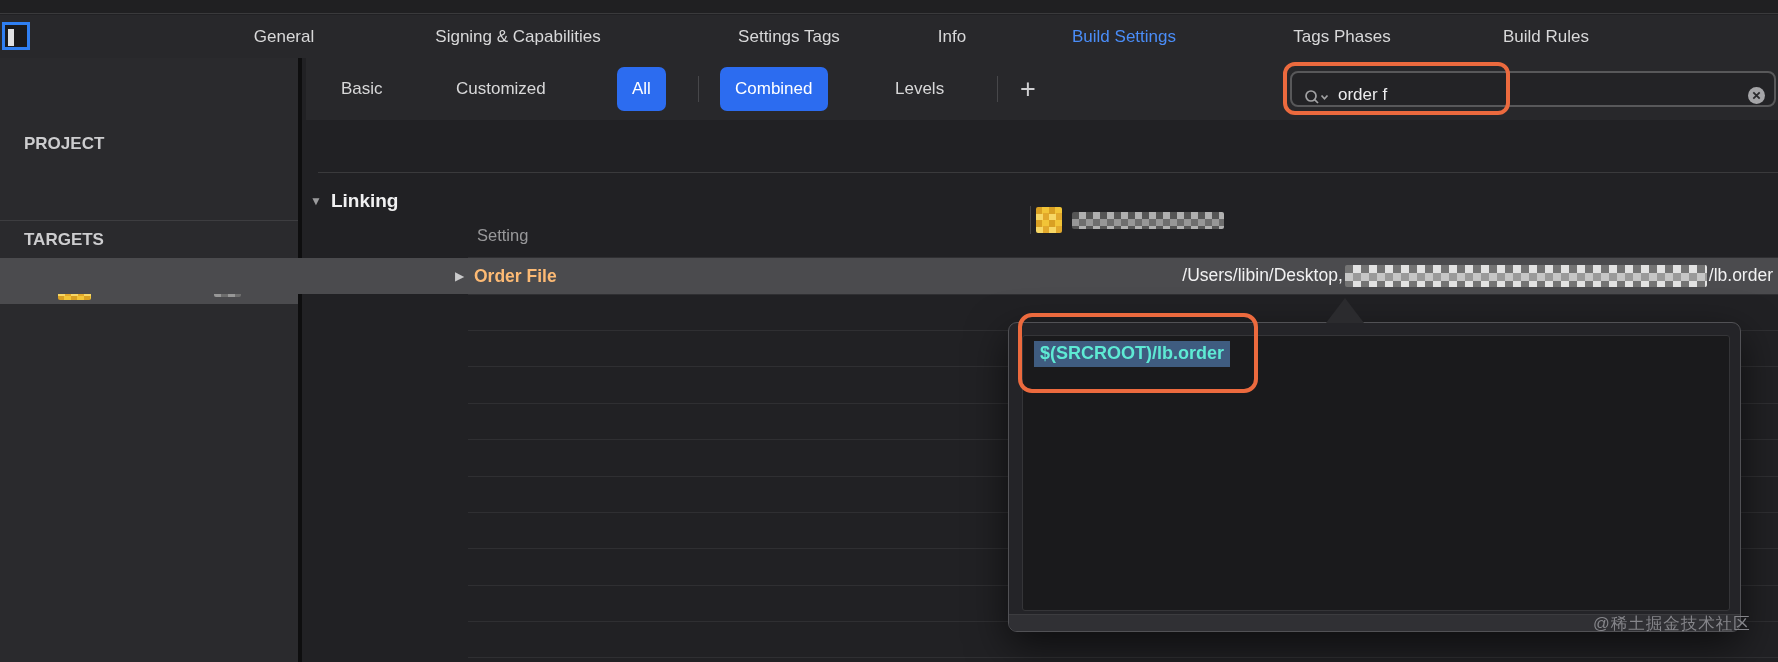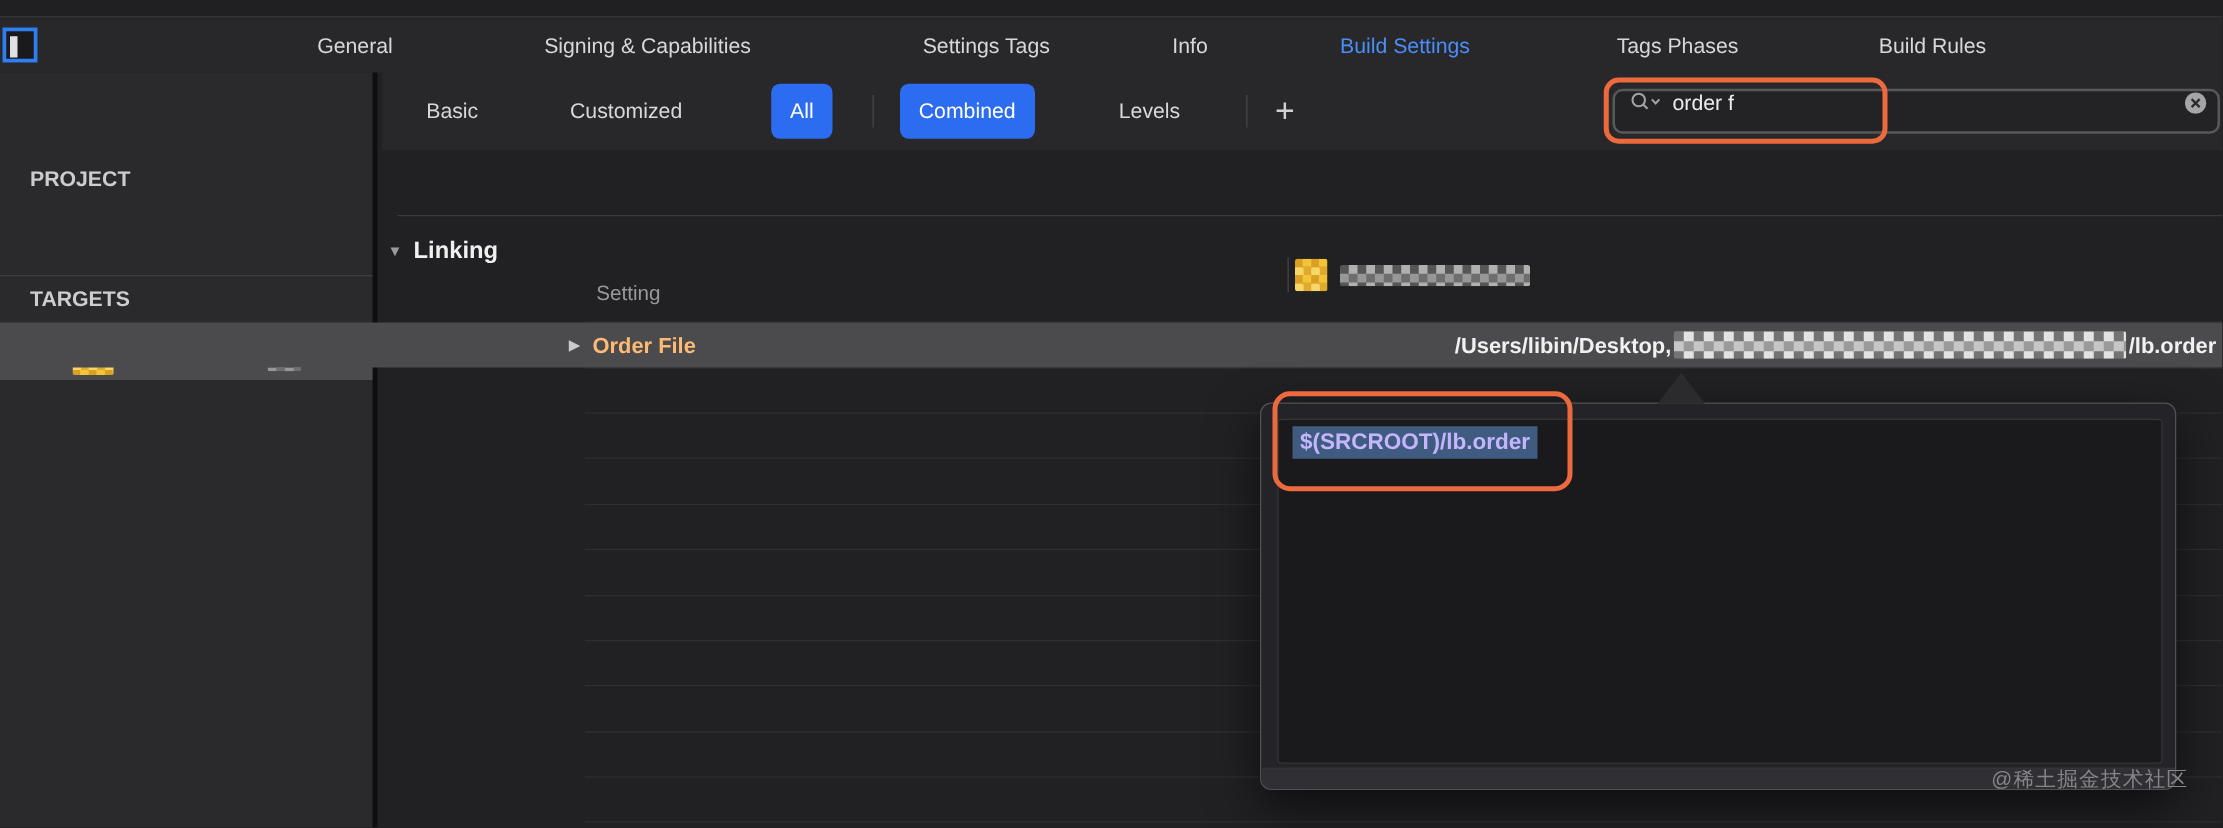--- a/index.html
+++ b/index.html
@@ -47,54 +47,54 @@
   
   .filter-bar { position:absolute; left:306px; top:58px; right:0; height:62px; background:#28282b; }
   .fitem { position:absolute; top:50%; transform:translateY(-50%);
     font-size:17px; color:#d8d8d9; white-space:nowrap; cursor:default; }
   .pill { background:#2c6cf0; color:#fff; border-radius:7px; padding:12px 15px; }
   .vdiv { position:absolute; top:18px; width:1px; height:26px; background:#47474a; }
   .plus { font-size:27px; font-weight:300; color:#d0d0d2; }
 
   .search-field { position:absolute; left:984px; top:13px; width:486px; height:36px;
     background:#232326; border:2px solid #58585a; border-radius:8px;
-    display:flex; align-items:flex-start; padding:0 8px 0 12px; }
+    display:flex; align-items:flex-end; padding:0 8px 0 12px; }
   .search-field input { flex:1; background:transparent; border:none; outline:none;
     color:#ececee; font-size:17px; font-family:"Liberation Sans", sans-serif; margin-left:8px; }
 
   
   .main { position:absolute; left:306px; top:120px; right:0; bottom:0; background:#212124; }
   .section-line { position:absolute; left:318px; top:172px; right:0; height:1px; background:#3a3a3c; }
   .linking-hd { position:absolute; left:310px; top:188px; height:26px;
     display:flex; align-items:center; gap:9px; }
   .linking-hd .tri { font-size:12px; color:#9b9b9d; }
   .linking-hd .txt { font-size:19px; font-weight:bold; color:#f0f0f1; }
   .setting-col { position:absolute; left:477px; top:226px; font-size:16.5px; color:#98989a; }
   .col-tick { position:absolute; left:1030px; top:206px; width:1px; height:28px; background:#454548; }
 
   .of-row { position:absolute; left:0; top:258px; right:0; height:36px; background:#4b4b4e;
     display:flex; align-items:center; }
   .of-disc { position:absolute; left:455px; font-size:12px; color:#cacacb; }
   .of-label { position:absolute; left:474px; font-size:17.5px; font-weight:bold; color:#fdba74; }
-  .of-value { position:absolute; right:5px; display:flex; align-items:center;
-    font-size:17.5px; font-weight:bold; color:#f1f1f2; white-space:nowrap; }
+  .of-value { position:absolute; right:5px; display:flex; 
+    font-size:17.5px; font-weight:normal; color:#f1f1f2; white-space:nowrap; }
 
   .row-sep { position:absolute; left:468px; right:0; height:1px; background:#2f2f32; }
 
   
   .popover { position:absolute; left:1008px; top:322px; width:733px; height:310px;
     background:#242428; border:1.5px solid #515155; border-radius:9px;
     box-shadow:0 14px 40px rgba(0,0,0,.6); z-index:5; }
   .pop-arrow { position:absolute; left:1326px; top:298px; width:0; height:0; z-index:6;
     border-left:19px solid transparent; border-right:19px solid transparent;
     border-bottom:25px solid #2b2b2e; }
   .pop-editor { position:absolute; left:13px; top:12px; right:10px; bottom:20px;
     background:#1a1a1c; border:1px solid #353538; border-radius:3px; }
   .pop-selected { position:absolute; left:11px; top:5px; padding:2px 6px 3px 6px;
-    background:#3f5c80; color:#c4b5fd; font-size:18px; font-weight:bold; white-space:nowrap; }
+    background:#3f5c80; color:#5eead4; font-size:18px; font-weight:bold; white-space:nowrap; }
   .pop-footer { position:absolute; left:0; right:0; bottom:0; height:17px;
     background:#303034; border-top:1px solid #3c3c3f; border-radius:0 0 8px 8px; }
 
   
   .annotation { position:absolute; border:4.5px solid #ec6a3e; border-radius:12px; z-index:10; }
   .ann-search { left:1283px; top:62px; width:227px; height:53px; }
   .ann-value  { left:1018px; top:313px; width:240px; height:80px; border-radius:14px; }
 
   .watermark { position:absolute; left:1593px; top:613px; font-size:16.5px;
     color:#85858a; z-index:11; letter-spacing:1px; }

